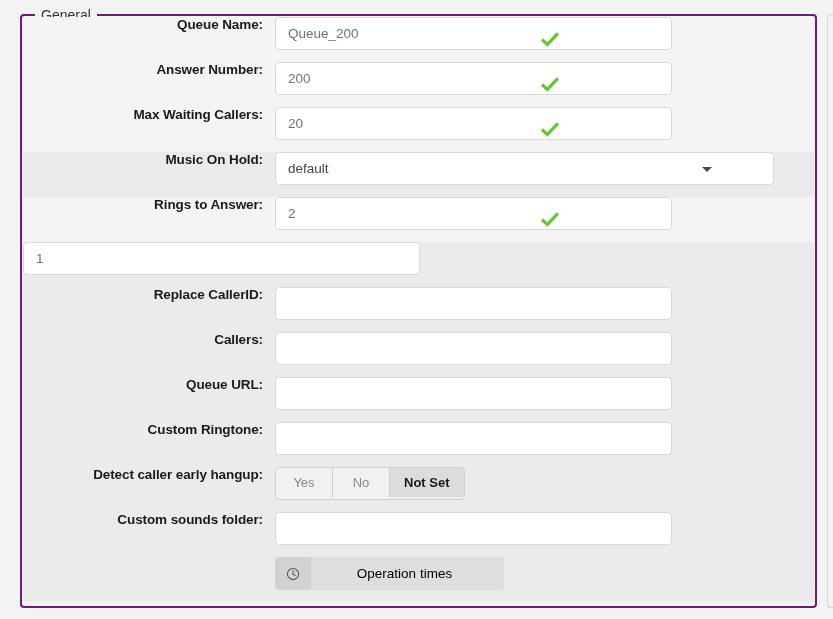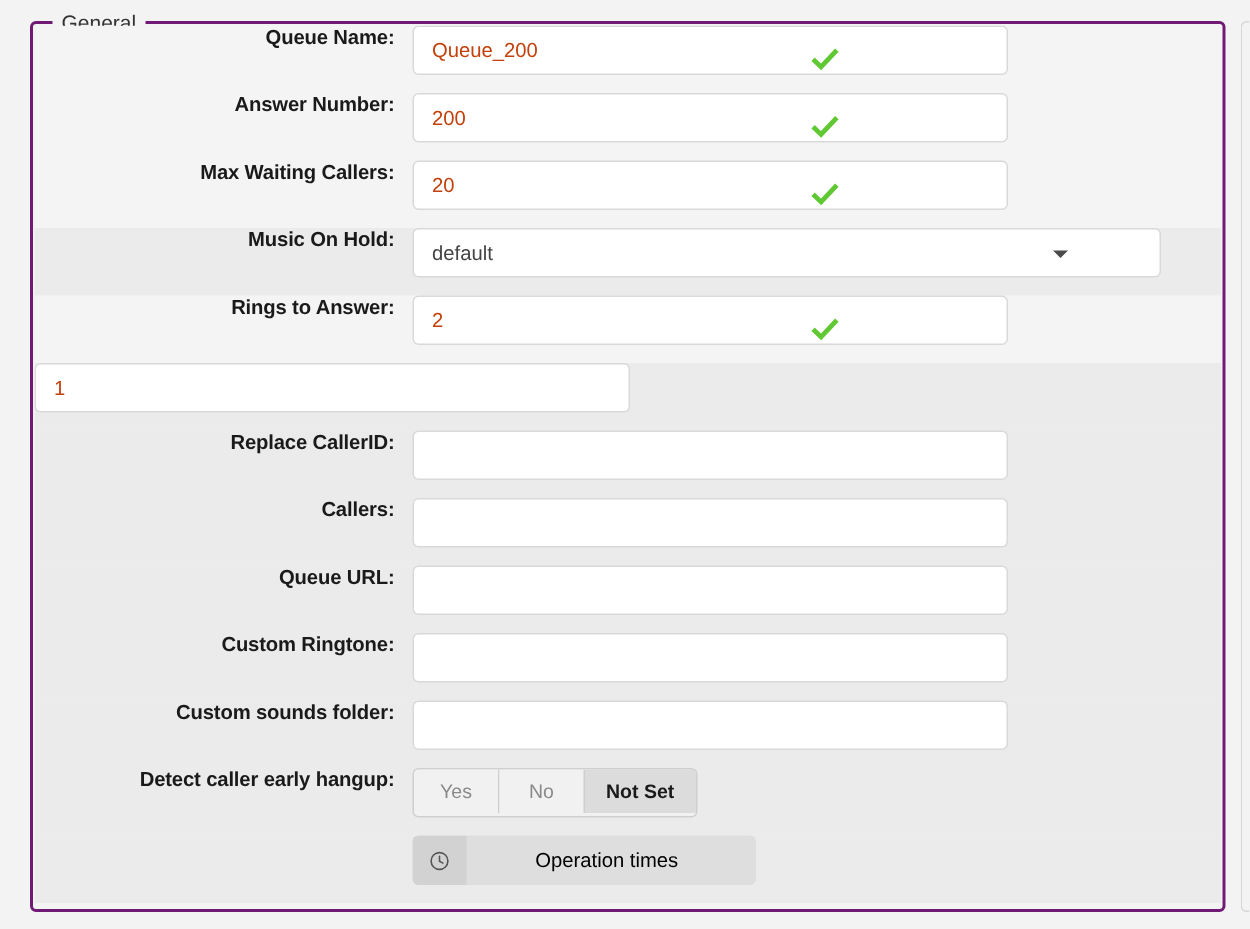--- a/index.html
+++ b/index.html
@@ -93,21 +93,21 @@
   .text-input {
     box-sizing: border-box;
     width: 397px;
     height: 33px;
     border: 1px solid #d9d9d9;
     border-radius: 4px;
     background: #ffffff;
     padding: 0 12px;
     font-family: "Liberation Sans", sans-serif;
     font-size: 13.5px;
-    color: #c2410c;
+    color: #737373;
     line-height: 31px;
     outline: none;
     display: block;
   }
   .text-input::placeholder { color: #b5b5b5; }
 
   .select-wrap {
     position: relative;
     width: 449px;
     height: 33px;
@@ -310,32 +310,32 @@
             <input type="text" class="text-input" value="" style="">
           </div>
         </div>
         <div class="row dark">
           <div class="row-label">Custom Ringtone:</div>
           <div class="row-field">
             <input type="text" class="text-input" value="" style="">
           </div>
         </div>
         <div class="row dark">
-          <div class="row-label">Custom sounds folder:</div>
-          <div class="row-field">
-            <input type="text" class="text-input" value="" style="">
-          </div>
-        </div>
-        <div class="row dark">
           <div class="row-label">Detect caller early hangup:</div>
           <div class="row-field"><div class="btn-group">
               <div class="seg">Yes</div>
               <div class="seg">No</div>
               <div class="seg active">Not Set</div>
             </div></div>
+        </div>
+        <div class="row dark">
+          <div class="row-label">Custom sounds folder:</div>
+          <div class="row-field">
+            <input type="text" class="text-input" value="" style="">
+          </div>
         </div>
         <div class="row dark">
           <div class="row-label"></div>
           <div class="row-field"><div class="op-btn">
               <span class="op-icon">
                 <svg width="14" height="14" viewBox="0 0 16 16" aria-hidden="true">
                   <circle cx="8" cy="8" r="6.4" fill="none" stroke="#555" stroke-width="1.2"></circle>
                   <path d="M8 4.4 L8 8.2 L10.6 9.6" fill="none" stroke="#555" stroke-width="1.2" stroke-linecap="round"></path>
                 </svg>
               </span>

